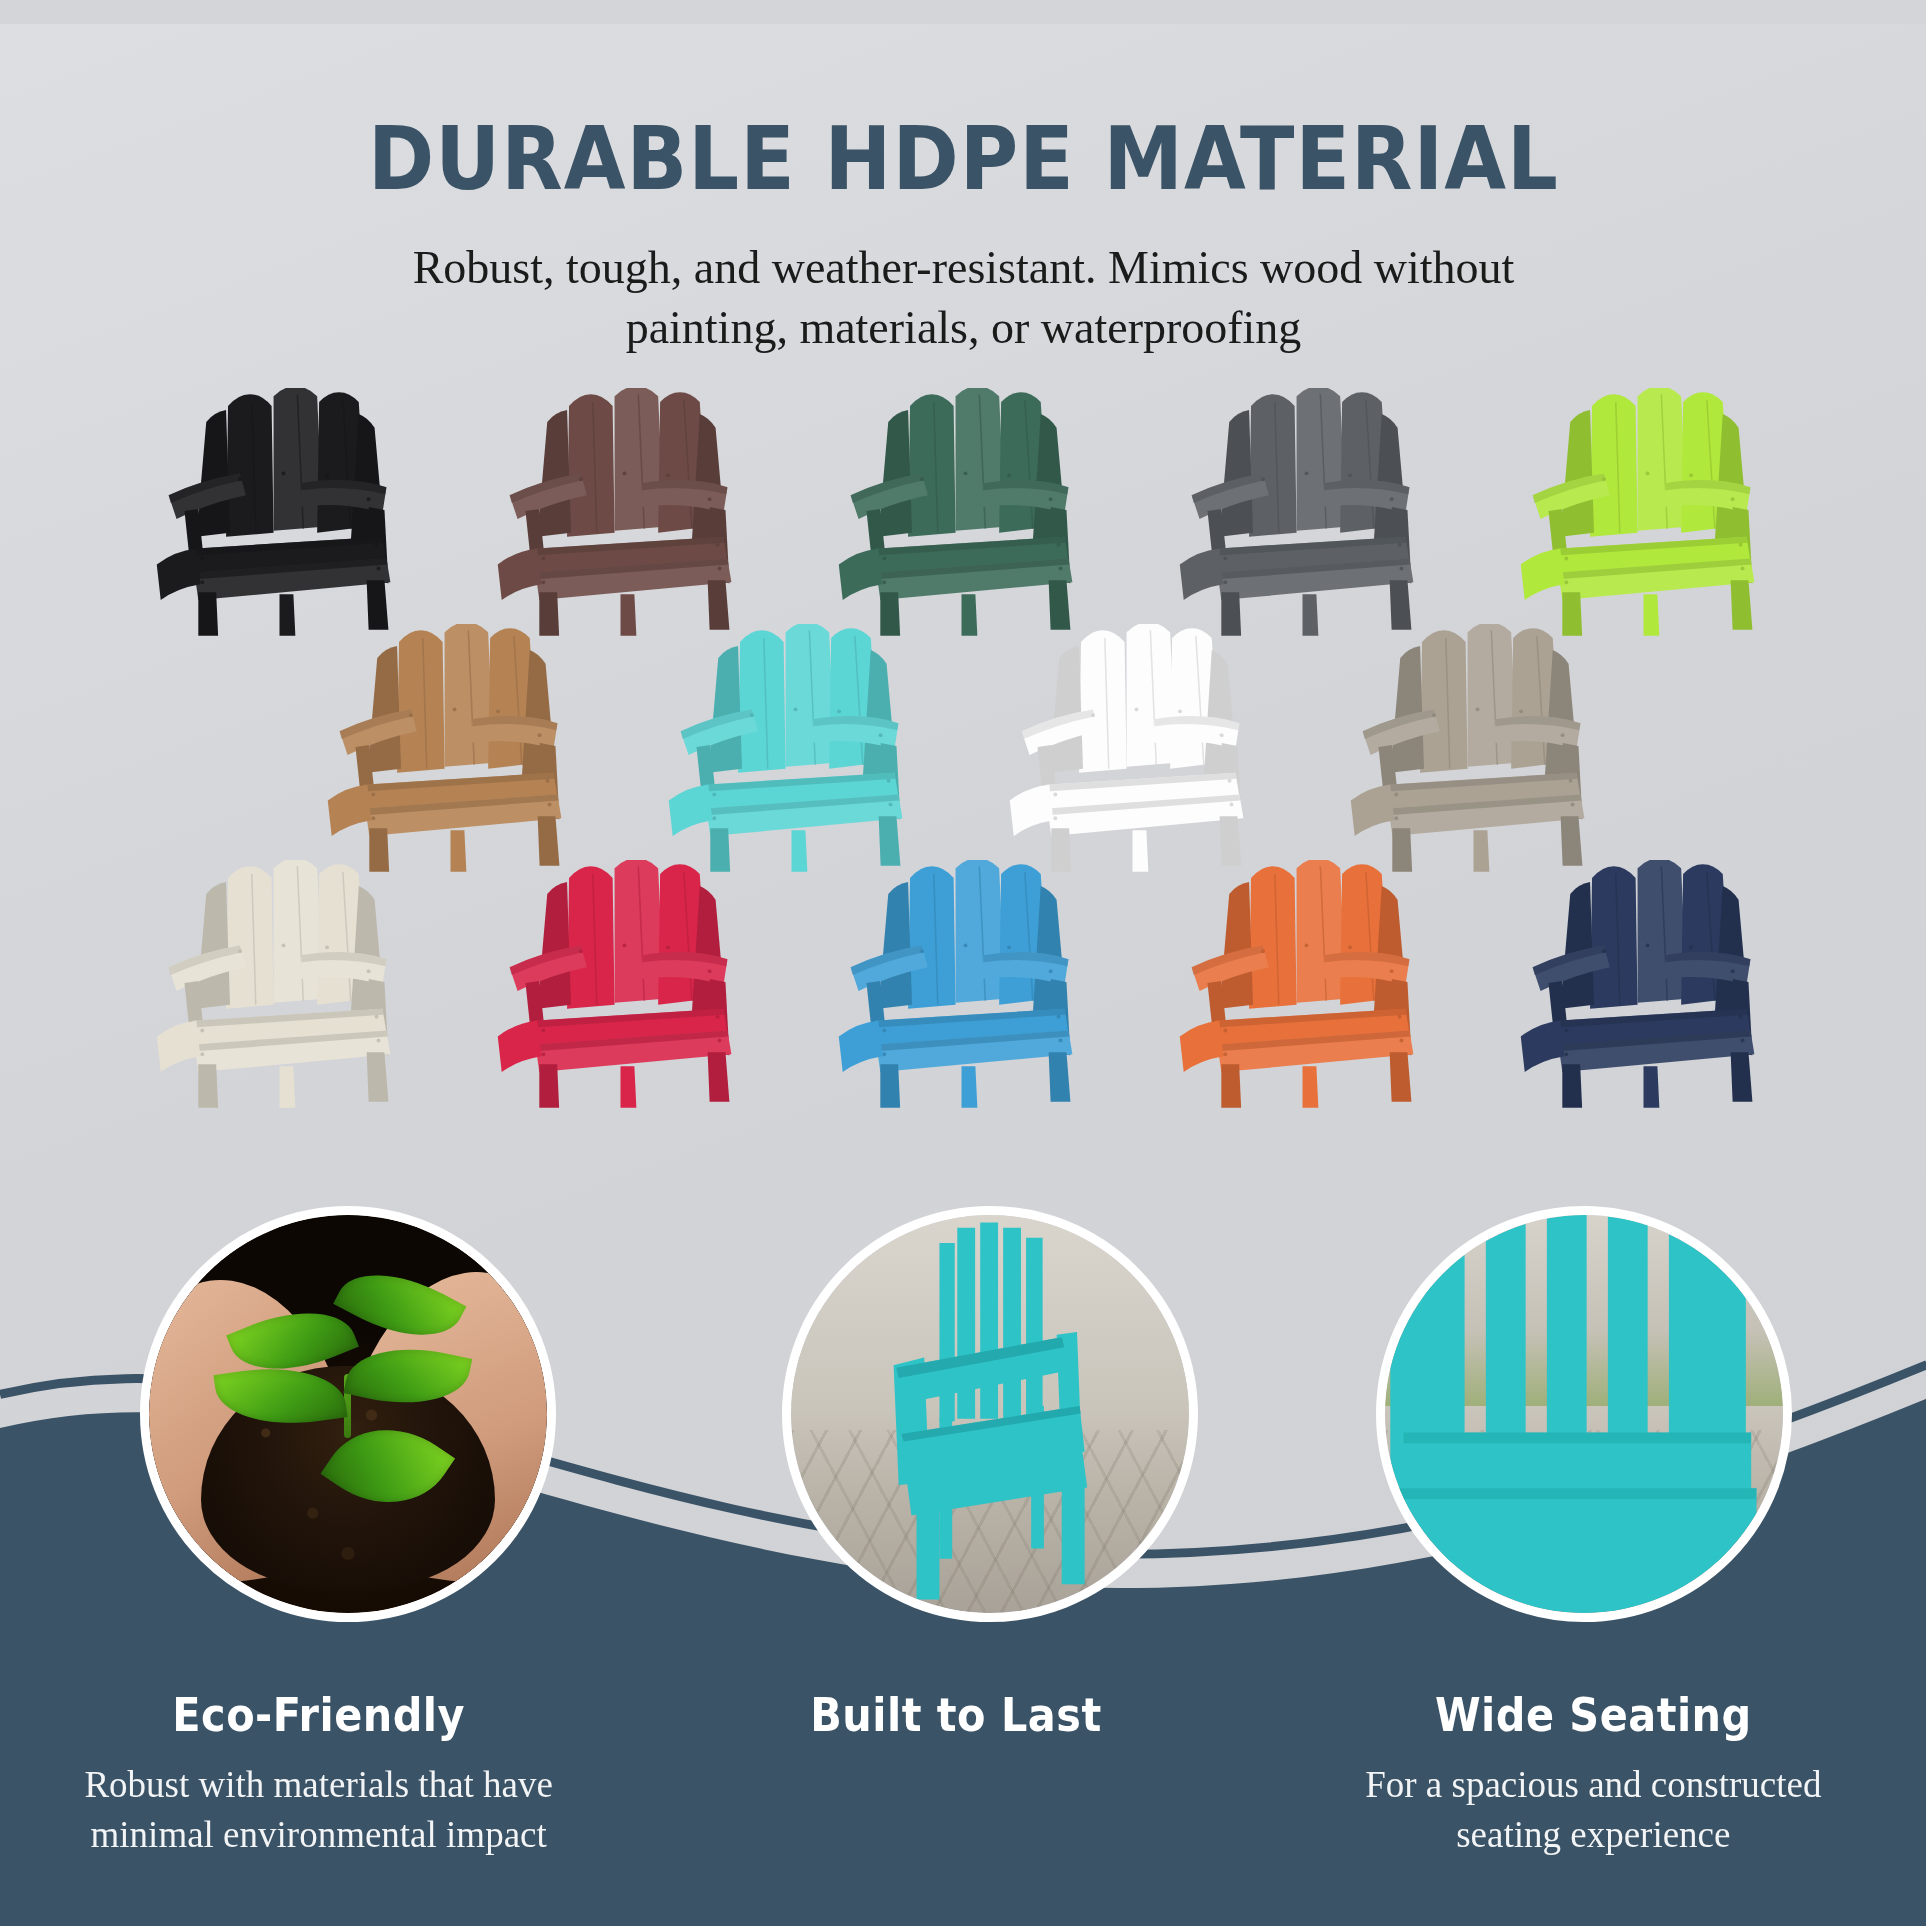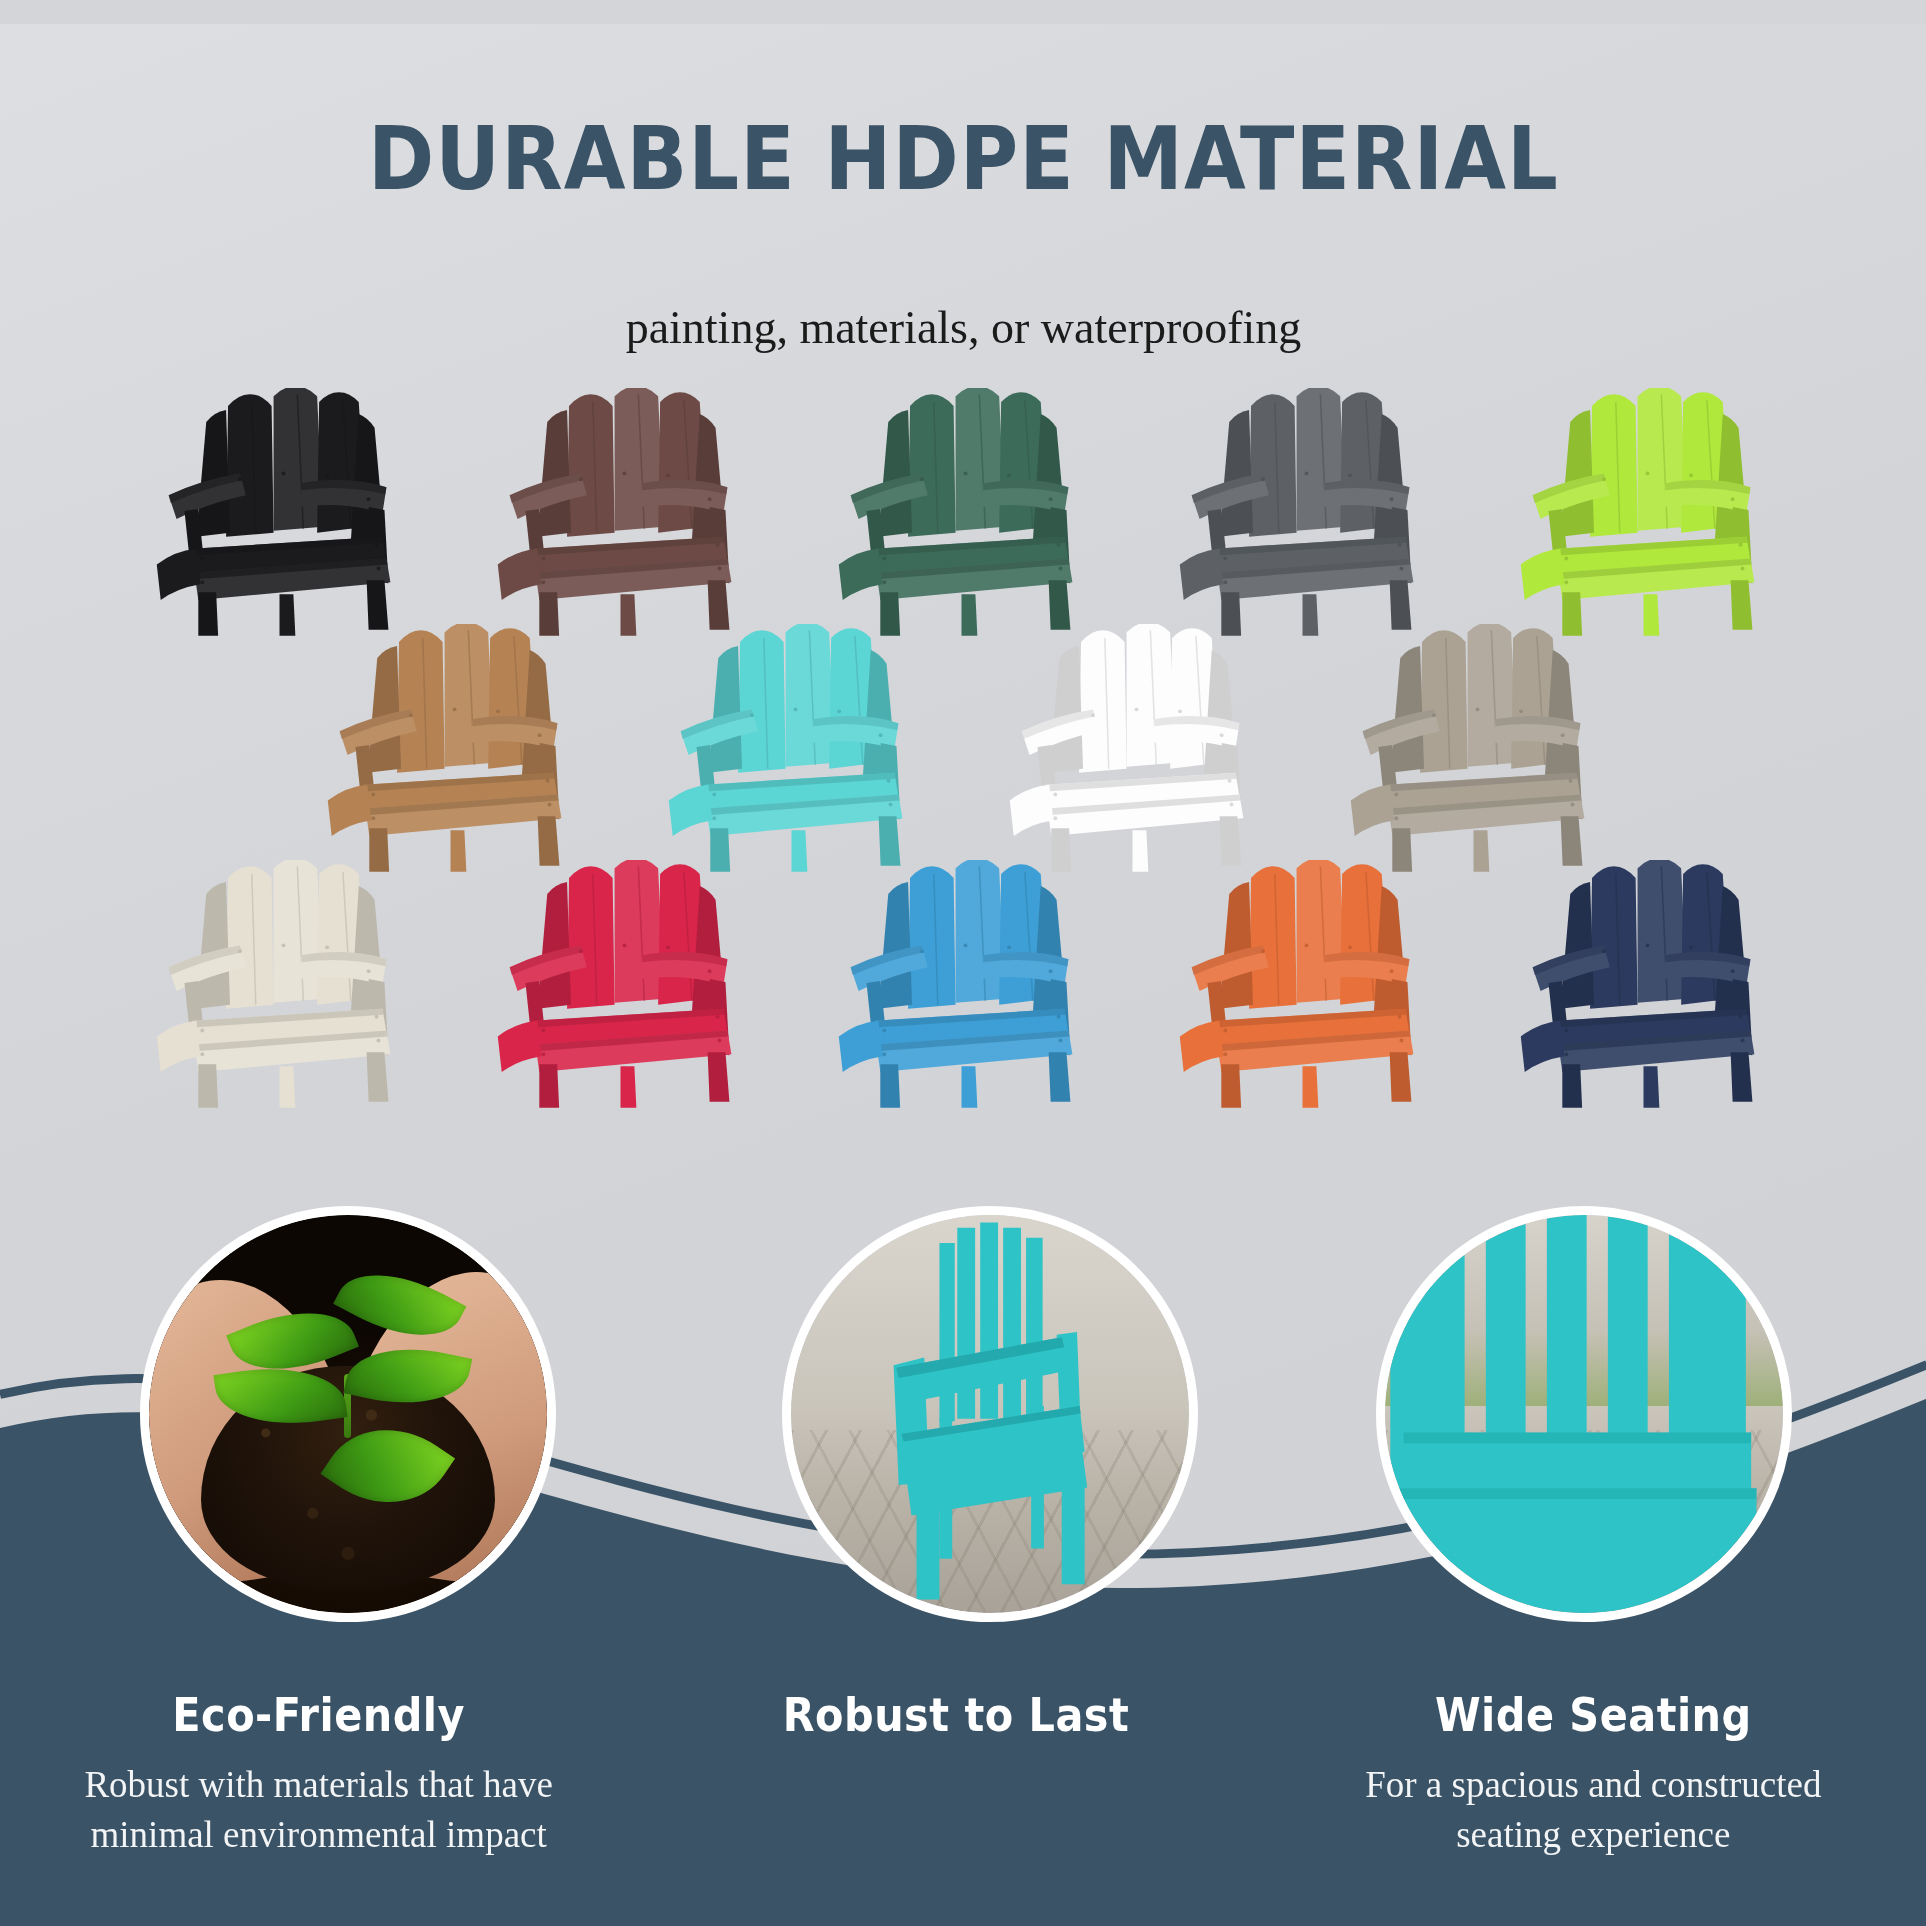--- a/index.html
+++ b/index.html
@@ -118,21 +118,21 @@
   }
 </style>
 </head>
 <body>
 
 <div class="poster">
 
   <div class="header">
     <h1 class="title">DURABLE HDPE MATERIAL</h1>
     <p class="subtitle">
-      <br>
+      <span>Robust, tough, and weather-resistant. Mimics wood without</span><br>
       <span>painting, materials, or waterproofing</span>
     </p>
   </div>
 
   <div class="grid">
     <div class="row row-1">
         <div class="cell">
   <svg class="chair" viewBox="0 0 300 250">
     <g>
 
@@ -908,21 +908,21 @@
 
   <div class="features">
     <div class="feature">
       <p class="f-title">Eco-Friendly</p>
       <p class="f-desc">
         <span>Robust with materials that have</span><br>
         <span>minimal environmental impact</span>
       </p>
     </div>
     <div class="feature">
-      <p class="f-title">Robust to Last</p>
+      <p class="f-title">Built to Last</p>
     </div>
     <div class="feature">
       <p class="f-title">Wide Seating</p>
       <p class="f-desc">
         <span>For a spacious and constructed</span><br>
         <span>seating experience</span>
       </p>
     </div>
   </div>
 

